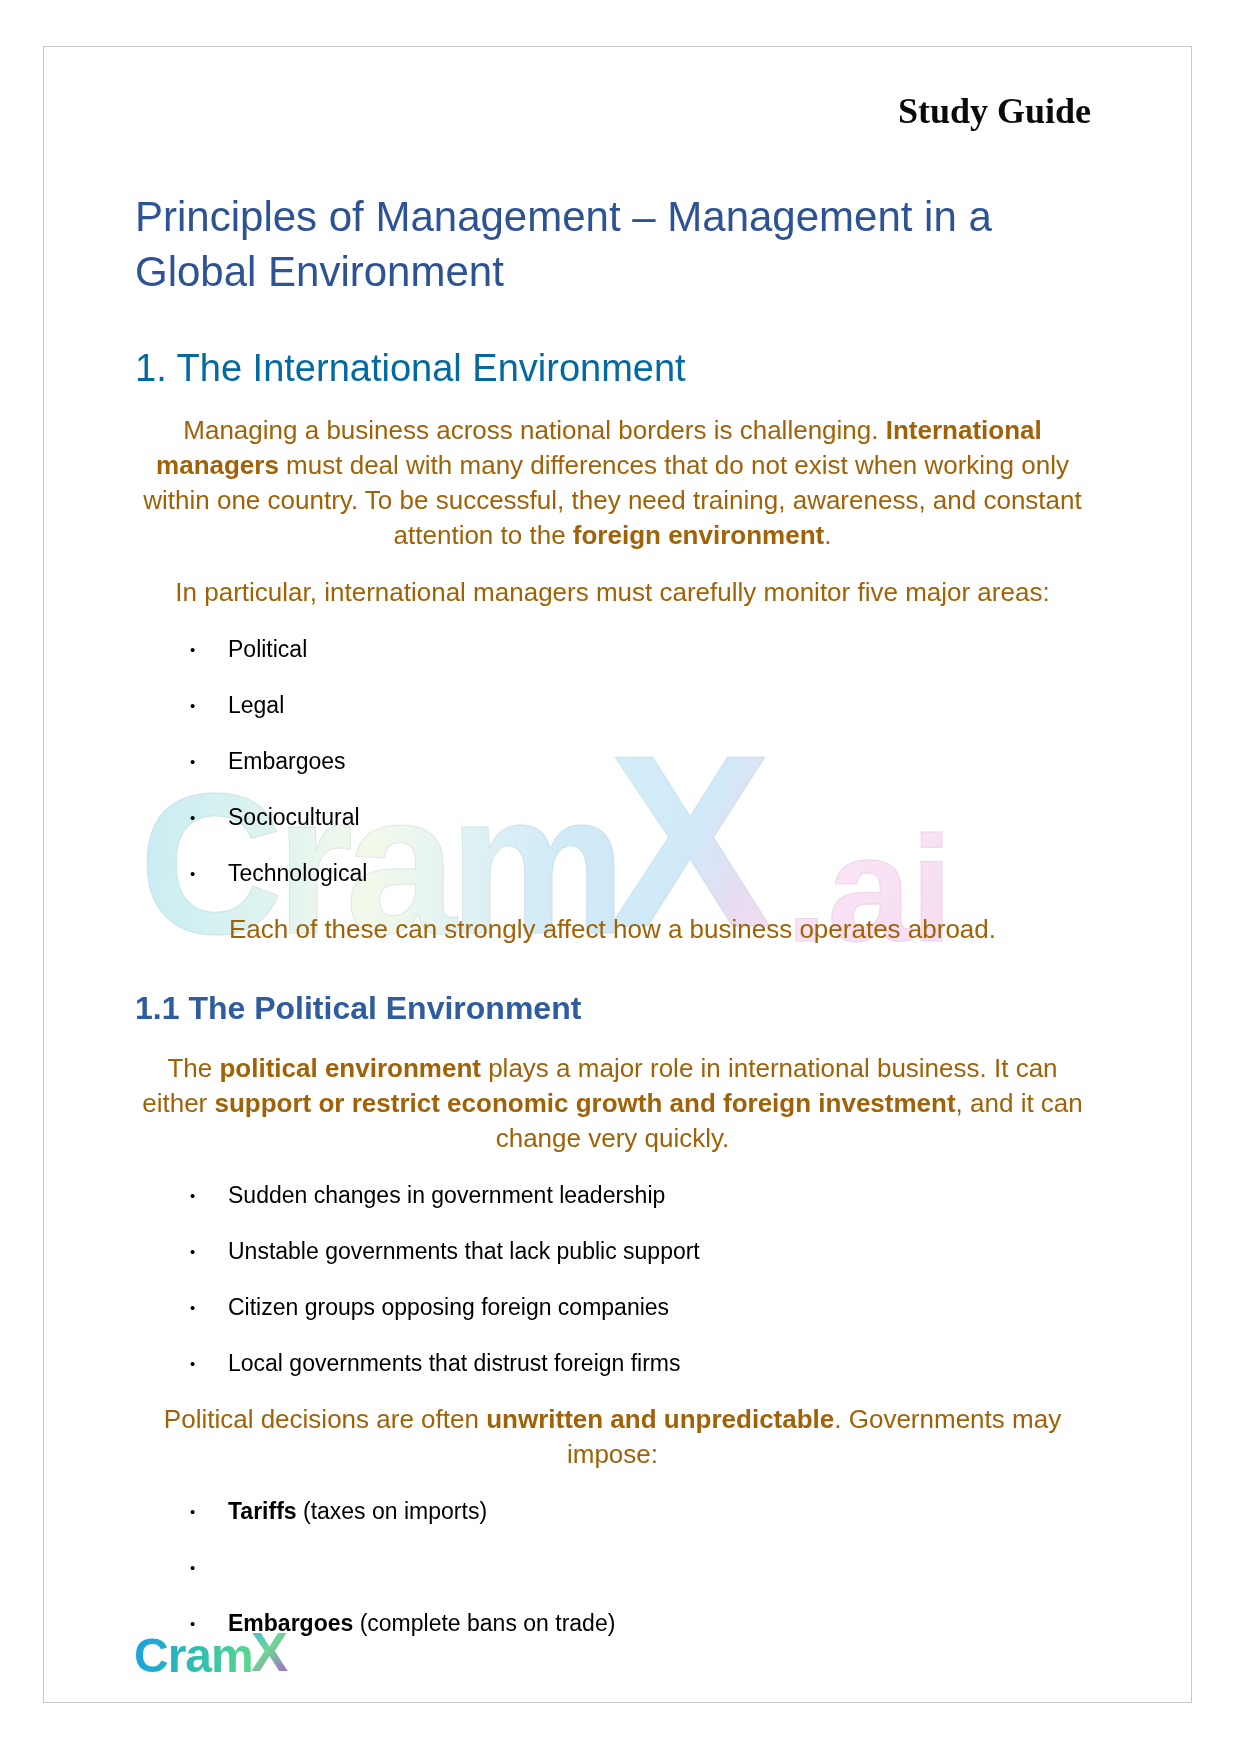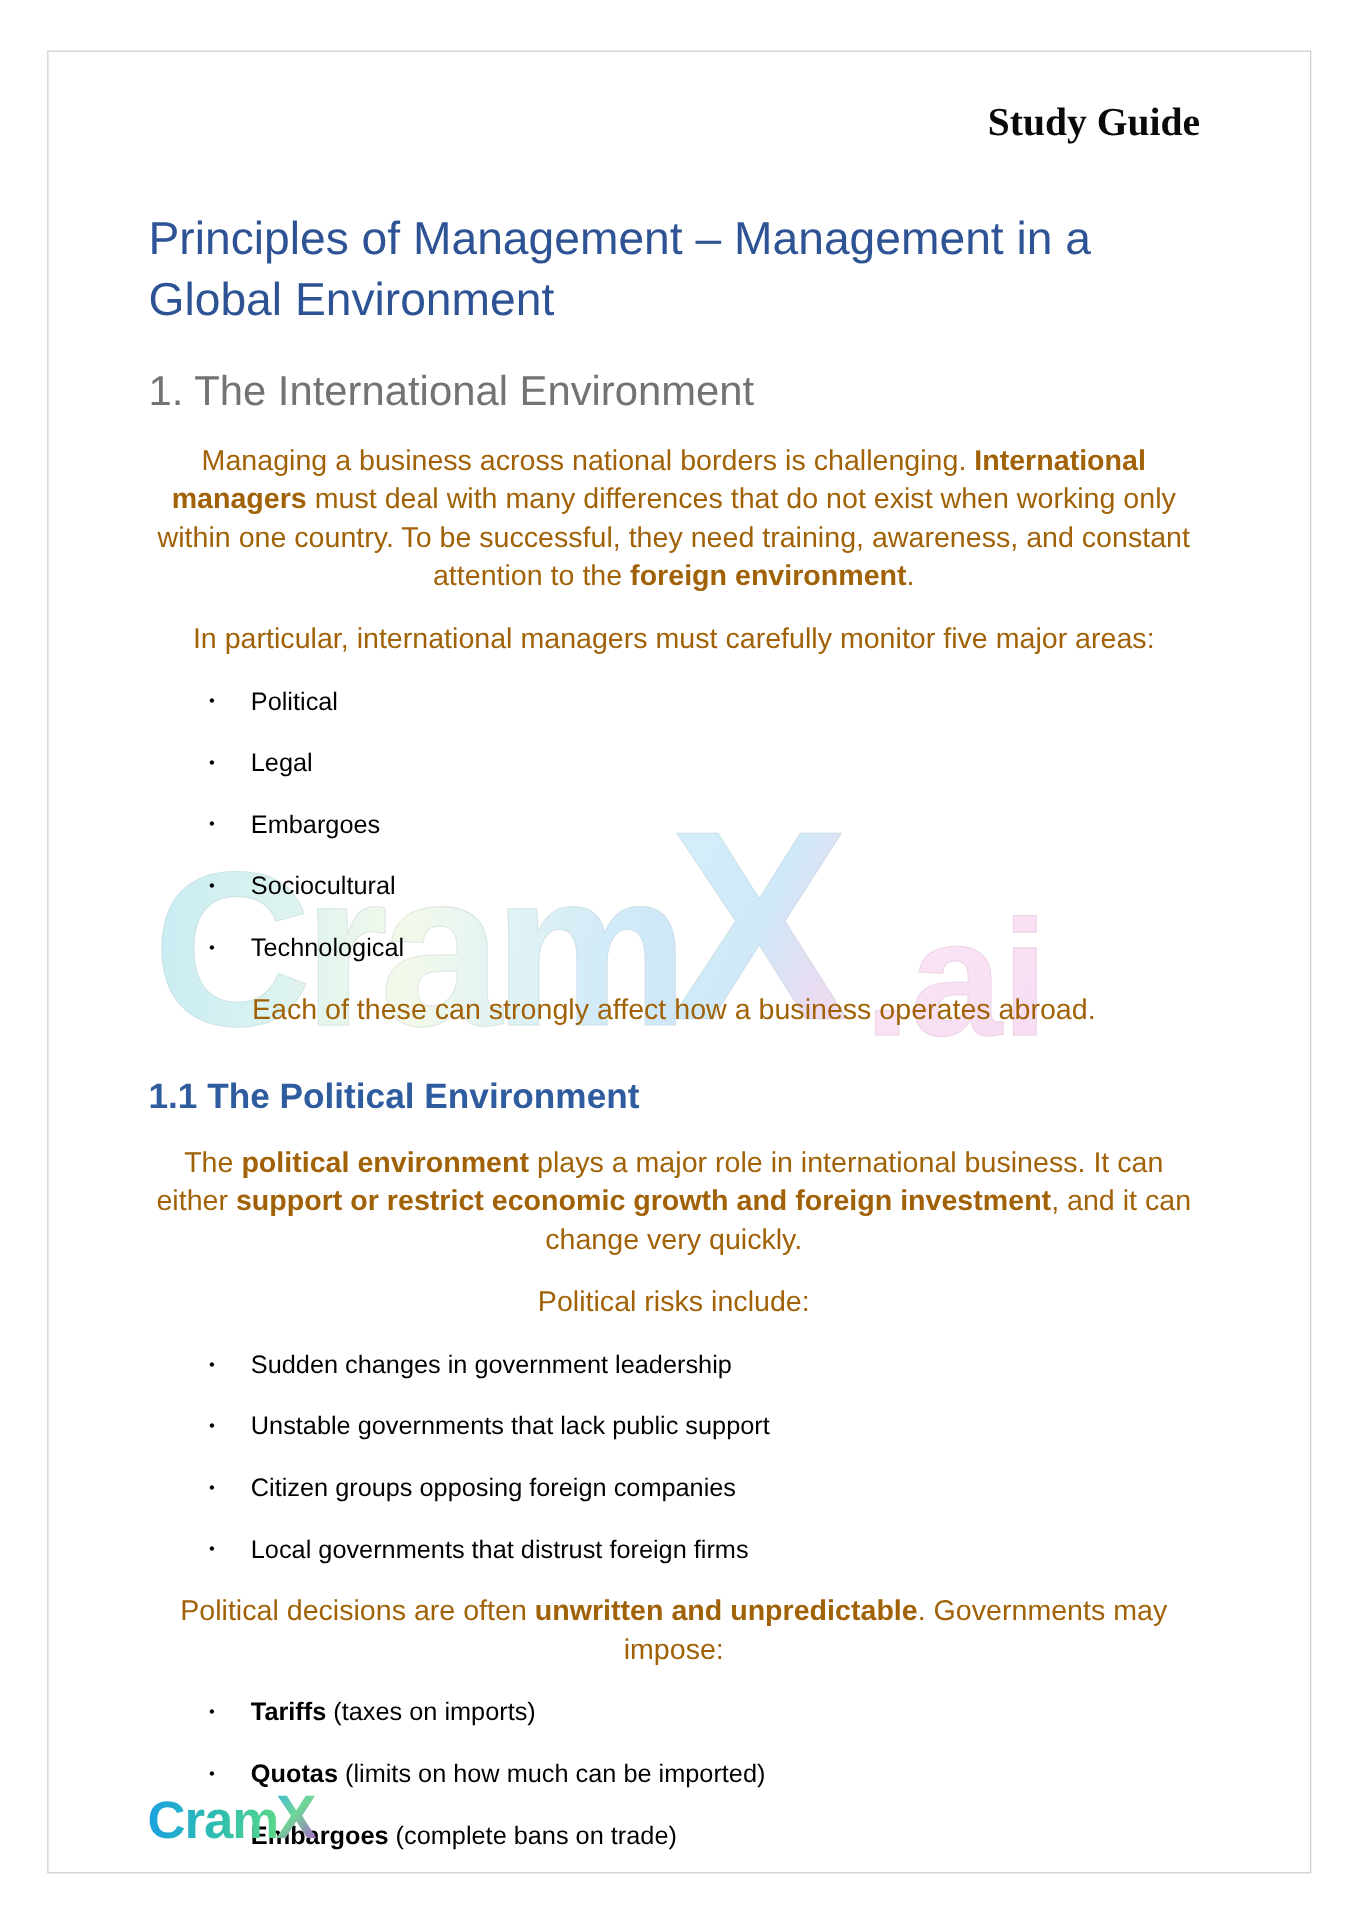--- a/index.html
+++ b/index.html
@@ -86,24 +86,24 @@
   }
   .doc-title {
     margin: 56px 0 0 0;
     font-size: 42px;
     font-weight: normal;
     color: #2e5395;
     line-height: 55px;
     max-width: 920px;
   }
   .h2 {
-    margin: 34px 0 22px 0;
+    margin: 46px 0 22px 0;
     font-size: 38px;
     font-weight: normal;
-    color: #737373;
+    color: #0369a1;
     line-height: 46px;
   }
   .h3 {
     margin: 40px 0 22px 0;
     font-size: 32px;
     font-weight: bold;
     color: #2e5c9e;
     line-height: 42px;
   }
   .para {
@@ -209,21 +209,20 @@
             <span class="bullet-marker">•</span>
             <span class="li-text">Technological</span>
           </li>
       </ul>
 
       <p class="para" style="margin-top:1px;">Each of these can strongly affect how a business operates abroad.</p>
 
       <h3 class="h3">1.1 The Political Environment</h3>
 
       <p class="para"><span>The </span><b>political environment</b><span> plays a major role in international business. It can either </span><b>support or restrict economic growth and foreign investment</b><span>, and it can change very quickly.</span></p>
-      <p class="para">Political risks include:</p>
 
       <ul class="bullet-list">
         <li>
             <span class="bullet-marker">•</span>
             <span class="li-text">Sudden changes in government leadership</span>
           </li>
         <li>
             <span class="bullet-marker">•</span>
             <span class="li-text">Unstable governments that lack public support</span>
           </li>
@@ -239,21 +238,20 @@
 
       <p class="para" style="margin-top:1px;"><span>Political decisions are often </span><b>unwritten and unpredictable</b><span>. Governments may impose:</span></p>
 
       <ul class="bullet-list">
         <li>
             <span class="bullet-marker">•</span>
             <span class="li-text"><b>Tariffs</b><span> (taxes on imports)</span></span>
           </li>
         <li>
             <span class="bullet-marker">•</span>
-            <span class="li-text"><b>Quotas</b><span> (limits on how much can be imported)</span></span>
           </li>
         <li>
             <span class="bullet-marker">•</span>
             <span class="li-text"><b>Embargoes</b><span> (complete bans on trade)</span></span>
           </li>
       </ul>
     </div>
 
     <div class="logo">
       <span class="logo-cram">Cram</span>

